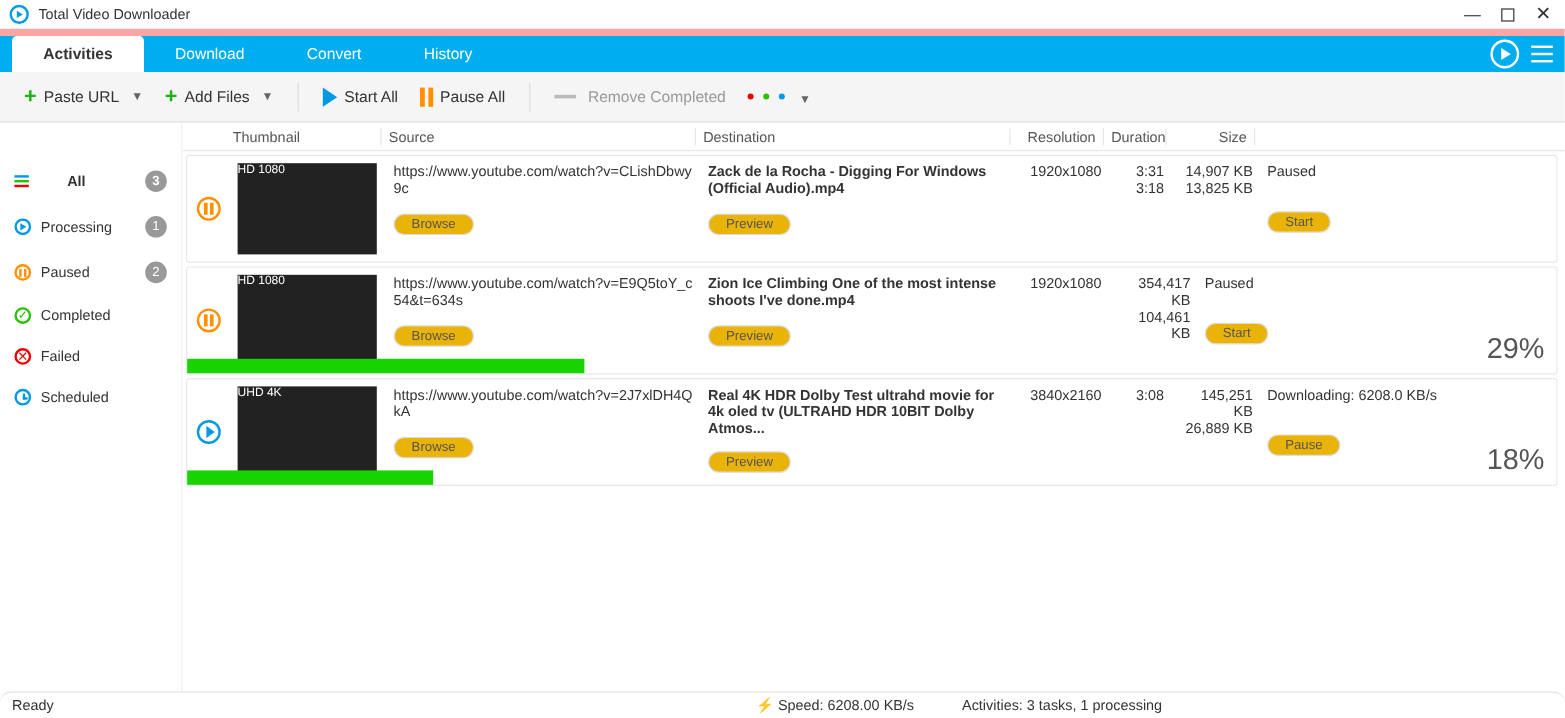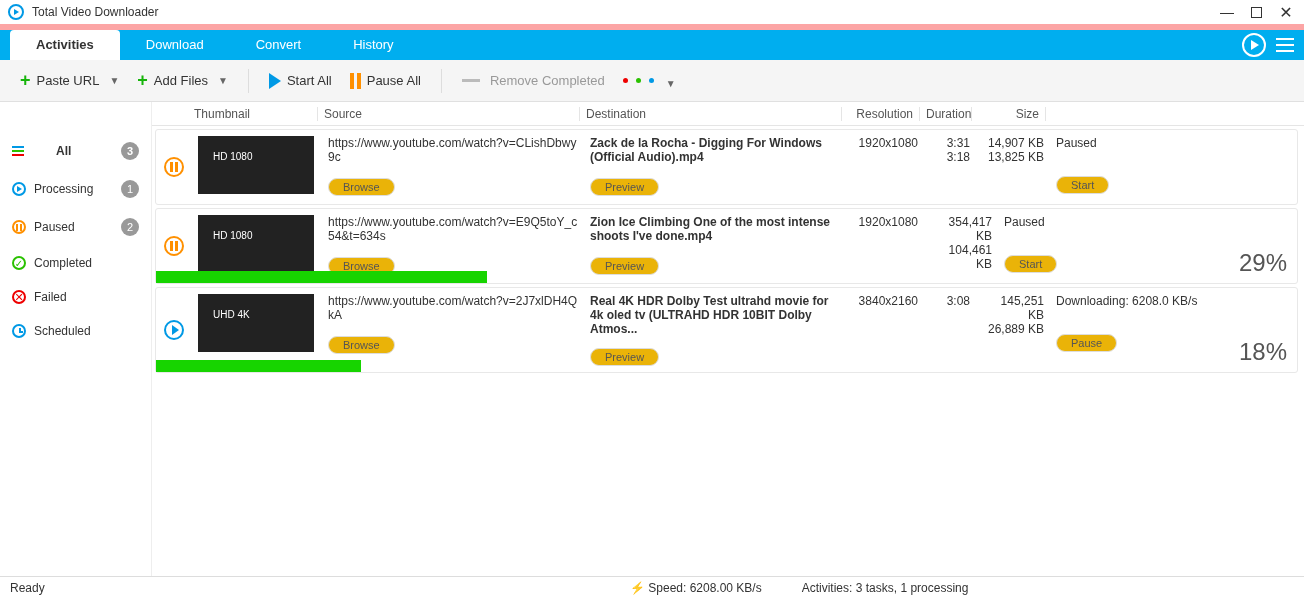--- a/index.html
+++ b/index.html
@@ -65,29 +65,29 @@
 .c-size{width:74px;text-align:right;}
 .c-status{flex:1;}
 
 .row { display:flex; border:1px solid #e8e8e8; border-radius:3px; margin:3px 6px 3px 3px; min-height:76px; font-size:12px; position:relative;}
 .row > div { padding: 6px; }
 .row .c-st{display:flex;align-items:center;justify-content:center;}
 .st-p{width:20px;height:20px;border:2px solid #ff9000;border-radius:50%;display:flex;align-items:center;justify-content:center;gap:2px;}
 .st-p span{width:3px;height:10px;background:#ff9000;}
 .st-pl{width:20px;height:20px;border:2px solid #0099e5;border-radius:50%;display:flex;align-items:center;justify-content:center;}
 .st-pl::after{content:"";width:0;height:0;border-left:7px solid #0099e5;border-top:5px solid transparent;border-bottom:5px solid transparent;margin-left:2px;}
-.thumb{width:116px;height:58px;background:#222;color:#fff;font-size:10px;padding:15px;position:relative;}
+.thumb{width:116px;height:76px;background:#222;color:#fff;font-size:10px;padding:0;position:relative;}
 .c-src .url{word-break:break-all;margin-bottom:12px;display:block;min-height:30px;}
 .c-dst .fname{font-weight:bold;margin-bottom:12px;display:block;min-height:30px;}
 .mini-btn{background:#eab308;border:1px solid #ddd;border-radius:10px;padding:2px 14px;font-size:11px;cursor:pointer;display:inline-block;color:#555;}
 .c-status{position:relative;}
 .pct{position:absolute;right:10px;bottom:6px;font-size:24px;color:#555;}
 .prog{position:absolute;bottom:0;left:0;height:2px;background:#17d400;}
 
-.statusbar { height:22px; border-top:1px solid #ddd; display:flex; align-items:center; padding:0 10px; font-size:12px; gap:40px;}
+.statusbar { height:22px; border-top:1px solid #ddd; display:flex; align-items:center; padding:0 10px; font-size:12px; gap:40px;border-radius:10px;}
 .statusbar .s1{width:580px;}
 </style>
 </head>
 <body>
 
 <div class="titlebar">
   <div class="app-icon"></div>
   <div class="title">Total Video Downloader</div>
   <div class="win-controls">
     <span>—</span>

